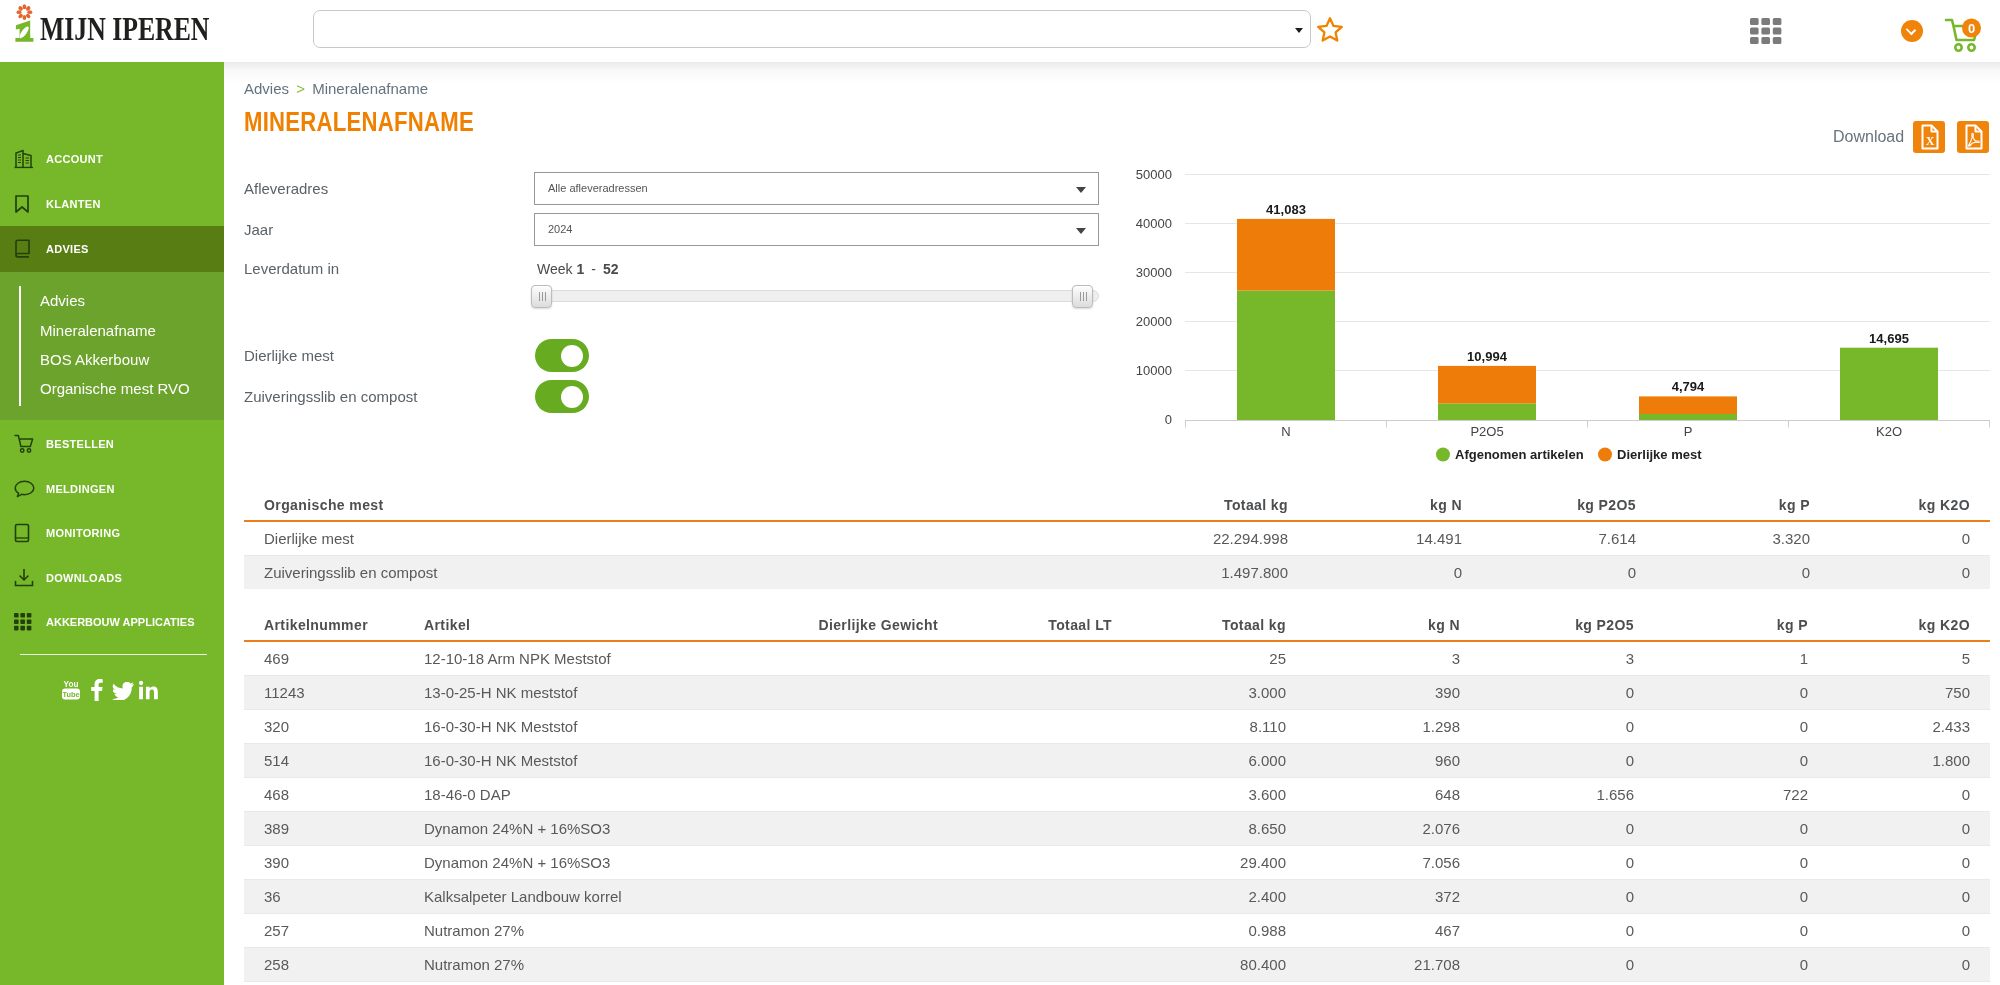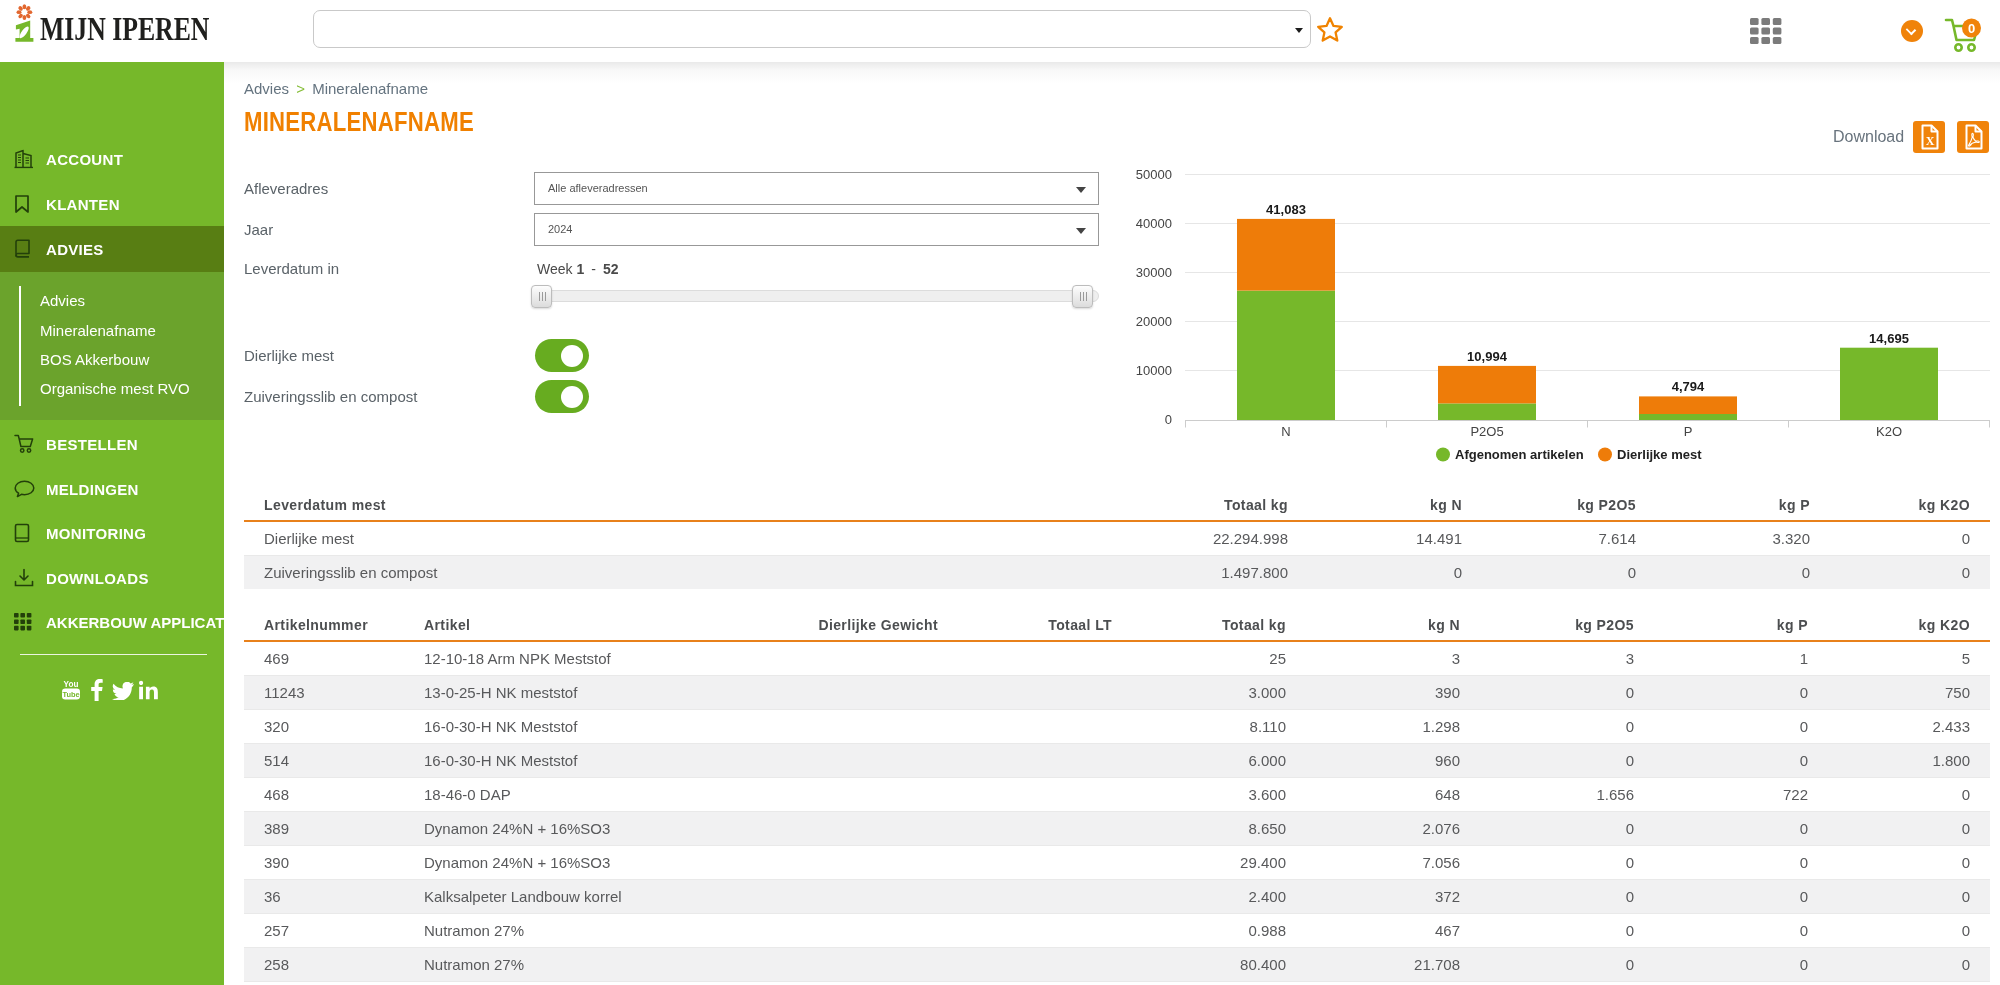--- a/index.html
+++ b/index.html
@@ -14,21 +14,21 @@
   transform:scaleX(0.78); transform-origin:0 0; white-space:nowrap; }
 #search { position:absolute; left:313px; top:10px; width:998px; height:38px;
   border:1px solid #c9c9c9; border-radius:7px; background:#fff; }
 #search .caret { position:absolute; right:7px; top:17px; width:0; height:0;
   border-left:4.5px solid transparent; border-right:4.5px solid transparent; border-top:5.5px solid #1d1d1d; }
 
 
 #sidebar { position:absolute; left:0; top:62px; width:224px; height:923px; background:#76b82a; }
 .mitem { position:absolute; left:0; width:224px; height:44px; color:#fff; }
 .mitem .lbl { position:absolute; left:46px; top:50%; transform:translateY(-50%);
-  font-size:15px; font-weight:bold; letter-spacing:0.3px; white-space:nowrap; }
+  font-size:11px; font-weight:bold; letter-spacing:0.3px; white-space:nowrap; }
 .mitem svg { position:absolute; left:14px; top:50%; transform:translateY(-50%); }
 #advies-active { position:absolute; left:0; top:164px; width:224px; height:46px; background:#587e13; }
 #submenu { position:absolute; left:0; top:210px; width:224px; height:148px; background:#6ba32c; }
 #submenu .line { position:absolute; left:19px; top:14px; width:2px; height:120px; background:#fff; }
 #submenu .sitem { position:absolute; left:40px; font-size:15px; color:#fff; }
 #sidebar .divider { position:absolute; left:20px; top:592px; width:187px; height:1px; background:rgba(255,255,255,0.85); }
 #social { position:absolute; left:0; top:613px; width:249px; height:30px; }
 
 
 #main { position:absolute; left:224px; top:62px; width:1776px; height:923px;
@@ -317,21 +317,21 @@
     <colgroup>
         <col style="width:870px;">
         <col style="width:174px;">
         <col style="width:174px;">
         <col style="width:174px;">
         <col style="width:174px;">
         <col style="width:180px;">
       </colgroup>
     <thead>
         <tr>
-      <th class="cl">Leverdatum mest</th>
+      <th class="cl">Organische mest</th>
           <th class="cr">Totaal kg</th>
           <th class="cr">kg N</th>
           <th class="cr">kg P2O5</th>
           <th class="cr">kg P</th>
           <th class="cr">kg K2O</th>
     </tr>
       </thead>
     <tbody>
       <tr>
           <td class="cl">Dierlijke mest</td>

